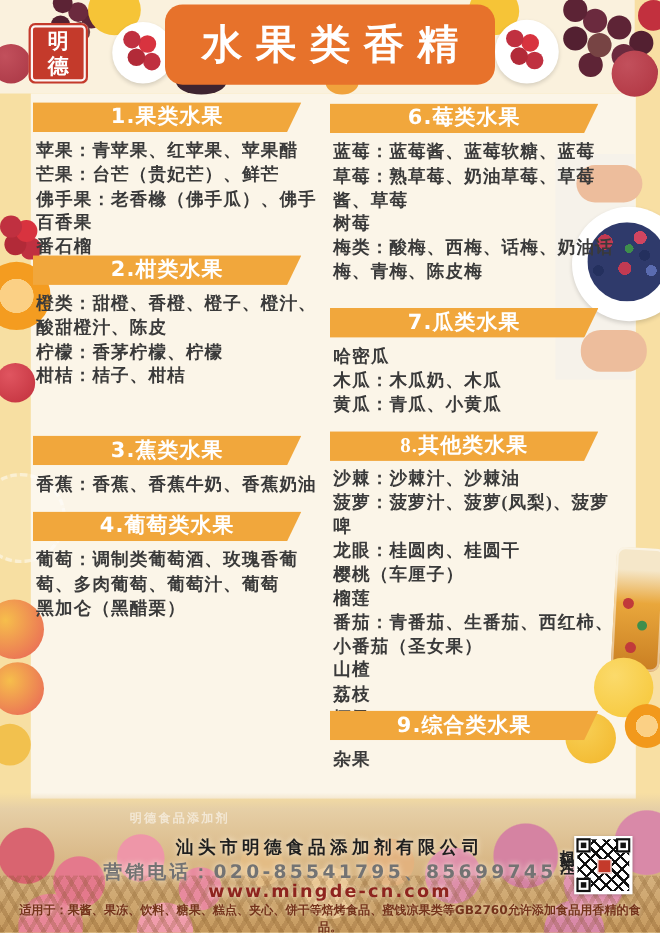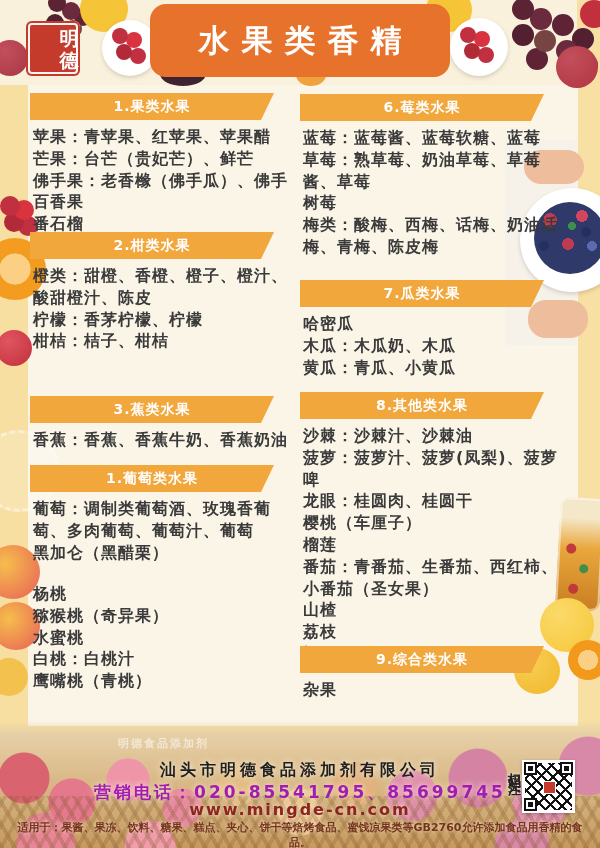--- a/index.html
+++ b/index.html
@@ -4,33 +4,33 @@
 <style>
   html,body{margin:0;padding:0;}
   body{width:600px;height:848px;position:relative;overflow:hidden;
        font-family:"DejaVu Sans","Liberation Sans",sans-serif;
        background:#F7DFA2;}
   .abs{position:absolute;}
   
   .top-band{left:0;top:0;width:600px;height:85px;background:#FAF1DD;}
   .header-banner{left:150px;top:4px;width:300px;height:73px;background:#E7722B;
       border-radius:16px;display:flex;align-items:center;justify-content:center;z-index:6;}
-  .header-title{color:#fff;font-size:31px;font-weight:bold;letter-spacing:12px;text-indent:12px;}
+  .header-title{color:#fff;font-size:37px;font-weight:bold;letter-spacing:12px;text-indent:12px;}
   .seal{left:26px;top:21px;width:54px;height:55px;background:#C43A2B;border-radius:6px;
       box-shadow:inset 0 0 0 2px #C43A2B,inset 0 0 0 4px rgba(255,255,255,.95);
-      display:flex;align-items:center;justify-content:flex-end;z-index:7;}
+      display:flex;align-items:center;justify-content:center;z-index:7;}
   .seal-text{color:#fff;font-weight:bold;font-size:19px;width:22px;line-height:22px;text-align:center;}
   
   .panel{left:28px;top:85px;width:550px;height:641px;background:#FBF5E8;z-index:1;}
   .ystrip{left:577px;top:0;width:23px;height:726px;background:#F8DFA3;z-index:0;}
   
   .section{position:absolute;z-index:4;}
   .sec-banner{width:244px;height:27px;background:#F1A73C;
       clip-path:polygon(0 0,100% 0,calc(100% - 13px) 100%,0 100%);
-      color:#fff;font-weight:bold;font-size:14px;line-height:27px;text-align:center;letter-spacing:1px;}
+      color:#fff;font-weight:bold;font-size:19px;line-height:27px;text-align:center;letter-spacing:1px;}
   .sec-lines{padding:6px 0 0 3px;font-size:16px;font-weight:bold;color:#3A3A3A;
       line-height:21.8px;letter-spacing:1px;}
   .sec-lines p{margin:0;}
   
   .decor{z-index:2;}
   .circle{border-radius:50%;}
   .grapes-l{left:48px;top:-6px;width:18px;height:18px;border-radius:50%;background:#5C2335;
       box-shadow:14px 8px 0 #6B2A3E,-2px 20px 0 #532031,16px 26px 0 #744,26px 14px 0 #5E2436,10px 40px 0 #6B2A3E;}
   .grapes-r{left:512px;top:-2px;width:22px;height:22px;border-radius:50%;background:#5C2335;
       box-shadow:18px 10px 0 #6B2A3E,0px 26px 0 #532031,22px 32px 0 #744,40px 16px 0 #5E2436,44px 42px 0 #6B2A3E,14px 50px 0 #5E2436,60px 30px 0 #532031,64px 56px 0 #6B2A3E;}
@@ -72,21 +72,21 @@
         radial-gradient(circle 26px at 150px 146px,#F09CAB 96%,transparent),
         radial-gradient(circle 28px at 522px 146px,#D989A8 96%,transparent);}
   .basket-texture{position:absolute;left:0;top:96px;width:600px;height:52px;opacity:.5;
       background-image:repeating-linear-gradient(60deg,rgba(120,78,30,.5) 0 4px,transparent 4px 11px),
         repeating-linear-gradient(-60deg,rgba(120,78,30,.4) 0 4px,transparent 4px 11px);}
   
   .watermark{left:118px;top:736px;z-index:5;font-size:11px;font-weight:bold;
       color:rgba(255,255,255,.55);letter-spacing:2px;}
   .company{left:0;top:760px;width:600px;text-align:center;z-index:5;color:#1F1F1F;
       font-size:16px;font-weight:bold;letter-spacing:4px;text-shadow:0 0 6px rgba(255,248,230,.95);}
-  .phone{left:0;top:781px;width:600px;text-align:center;z-index:5;color:#a21caf;
+  .phone{left:0;top:781px;width:600px;text-align:center;z-index:5;color:#737373;
       font-size:17px;font-weight:bold;letter-spacing:3px;text-shadow:0 0 6px rgba(255,248,230,.95);}
   .website{left:0;top:800px;width:600px;text-align:center;z-index:5;color:#8E241E;
       font-size:16px;font-weight:bold;letter-spacing:2px;text-shadow:0 0 6px rgba(255,248,230,.95);}
   .scope{left:14px;top:820px;width:572px;text-align:center;z-index:5;color:#74331B;
       font-size:11px;font-weight:bold;text-shadow:0 0 4px rgba(255,240,214,.8);}
   
   .qr-caption{left:505px;top:762px;z-index:6;writing-mode:vertical-rl;font-size:13px;
       font-weight:bold;color:#222;letter-spacing:3px;height:56px;text-shadow:0 0 4px rgba(255,248,230,.9);}
   .qr{left:522px;top:760px;width:53px;height:53px;background:#fff;z-index:6;box-shadow:0 1px 3px rgba(0,0,0,.25);}
   .qr-noise{position:absolute;inset:3px;
@@ -168,35 +168,28 @@
 </div>
 
 <div class="section" style="left:30px;top:396px;width:263px;">
   <div class="sec-banner">3.蕉类水果</div>
   <div class="sec-lines">
     <p>香蕉：香蕉、香蕉牛奶、香蕉奶油</p>
   </div>
 </div>
 
 <div class="section" style="left:30px;top:465px;width:263px;">
-  <div class="sec-banner">1.葡萄类水果</div>
+  <div class="sec-banner">4.葡萄类水果</div>
   <div class="sec-lines">
     <p>葡萄：调制类葡萄酒、玫瑰香葡萄、多肉葡萄、葡萄汁、葡萄</p>
     <p>黑加仑（黑醋栗）</p>
   </div>
 </div>
 
 <div class="section" style="left:30px;top:577px;width:263px;">
-  <div class="sec-lines">
-    <p>杨桃</p>
-    <p>猕猴桃（奇异果）</p>
-    <p>水蜜桃</p>
-    <p>白桃：白桃汁</p>
-    <p>鹰嘴桃（青桃）</p>
-  </div>
 </div>
 
 <div class="section" style="left:300px;top:94px;width:268px;">
   <div class="sec-banner">6.莓类水果</div>
   <div class="sec-lines">
     <p>蓝莓：蓝莓酱、蓝莓软糖、蓝莓</p>
     <p>草莓：熟草莓、奶油草莓、草莓酱、草莓</p>
     <p>树莓</p>
     <p>梅类：酸梅、西梅、话梅、奶油话梅、青梅、陈皮梅</p>
   </div>
@@ -204,21 +197,21 @@
 
 <div class="section" style="left:300px;top:280px;width:268px;">
   <div class="sec-banner">7.瓜类水果</div>
   <div class="sec-lines">
     <p>哈密瓜</p>
     <p>木瓜：木瓜奶、木瓜</p>
     <p>黄瓜：青瓜、小黄瓜</p>
   </div>
 </div>
 
-<div class="section" style="left:300px;top:392px;width:268px;">
+<div class="section" style="left:300px;top:392px;width:268px;font-family:Liberation Serif, serif;">
   <div class="sec-banner">8.其他类水果</div>
   <div class="sec-lines">
     <p>沙棘：沙棘汁、沙棘油</p>
     <p>菠萝：菠萝汁、菠萝(凤梨)、菠萝啤</p>
     <p>龙眼：桂圆肉、桂圆干</p>
     <p>樱桃（车厘子）</p>
     <p>榴莲</p>
     <p>番茄：青番茄、生番茄、西红柿、小番茄（圣女果）</p>
     <p>山楂</p>
     <p>荔枝</p>

